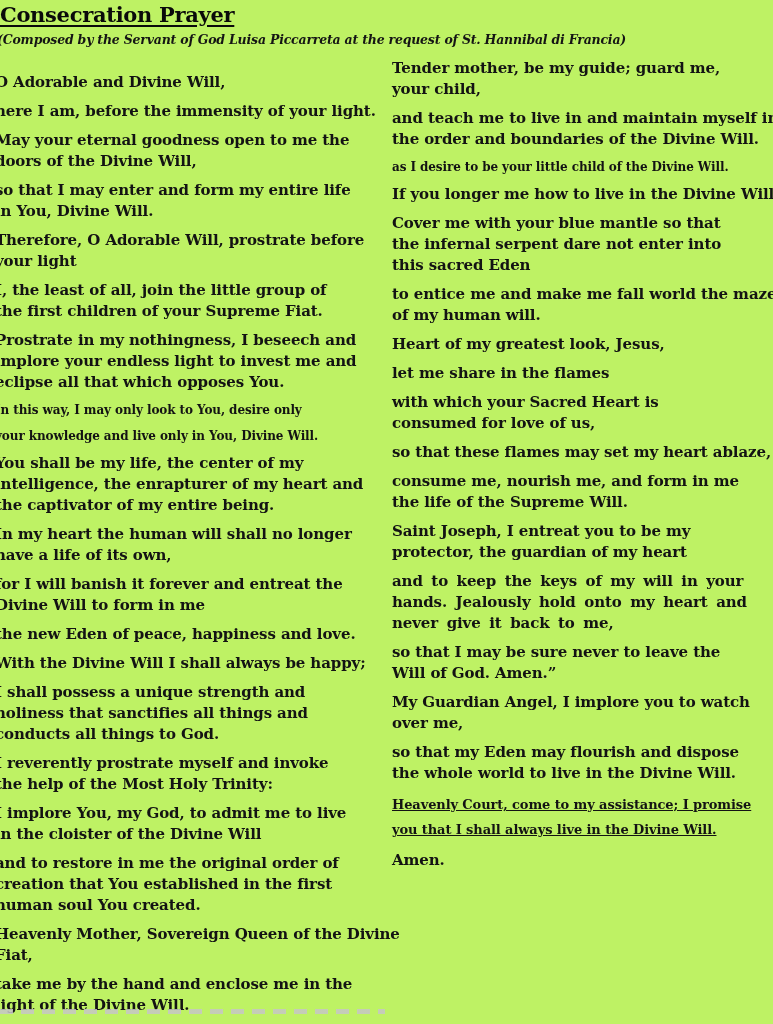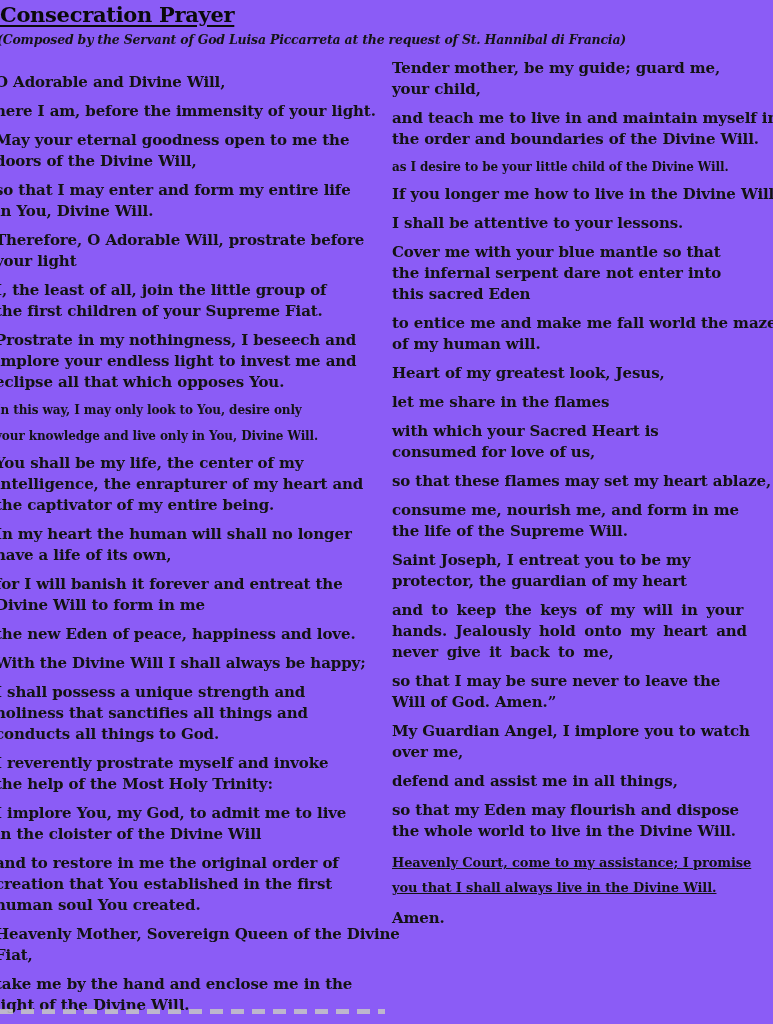--- a/index.html
+++ b/index.html
@@ -4,21 +4,21 @@
 <style>
   html, body {
     margin: 0;
     padding: 0;
     background: #ffffff;
   }
   .page {
     position: relative;
     width: 773px;
     height: 1024px;
-    background: #8b5cf6;
+    background: #bef264;
     overflow: hidden;
     font-family: "DejaVu Serif", serif;
     color: #131313;
   }
   .header {
     position: absolute;
     top: 2px;
     left: 0;
   }
   .doc-title {
@@ -125,21 +125,20 @@
 light of the Divine Will.</p>
     </div>
 
   <div class="col col-right">
       <p>Tender mother, be my guide; guard me,
 your child,</p>
       <p>and teach me to live in and maintain myself in
 the order and boundaries of the Divine Will.</p>
       <p class="small">as I desire to be your little child of the Divine Will.</p>
       <p>If you longer me how to live in the Divine Will,</p>
-      <p>I shall be attentive to your lessons.</p>
       <p>Cover me with your blue mantle so that
 the infernal serpent dare not enter into
 this sacred Eden</p>
       <p>to entice me and make me fall world the maze
 of my human will.</p>
       <p>Heart of my greatest look, Jesus,</p>
       <p>let me share in the flames</p>
       <p>with which your Sacred Heart is
 consumed for love of us,</p>
       <p>so that these flames may set my heart ablaze,</p>
@@ -147,21 +146,20 @@
 the life of the Supreme Will.</p>
       <p>Saint Joseph, I entreat you to be my
 protector, the guardian of my heart</p>
       <p class="wide">and to keep the keys of my will in your
 hands. Jealously hold onto my heart and
 never give it back to me,</p>
       <p>so that I may be sure never to leave the
 Will of God. Amen.”</p>
       <p>My Guardian Angel, I implore you to watch
 over me,</p>
-      <p>defend and assist me in all things,</p>
       <p>so that my Eden may flourish and dispose
 the whole world to live in the Divine Will.</p>
       <p class="small-loose">Heavenly Court, come to my assistance; I promise
 you that I shall always live in the Divine Will.</p>
       <p>Amen.</p>
     </div>
 
   <div class="cutoff-artifact"></div>
 
 </div>

